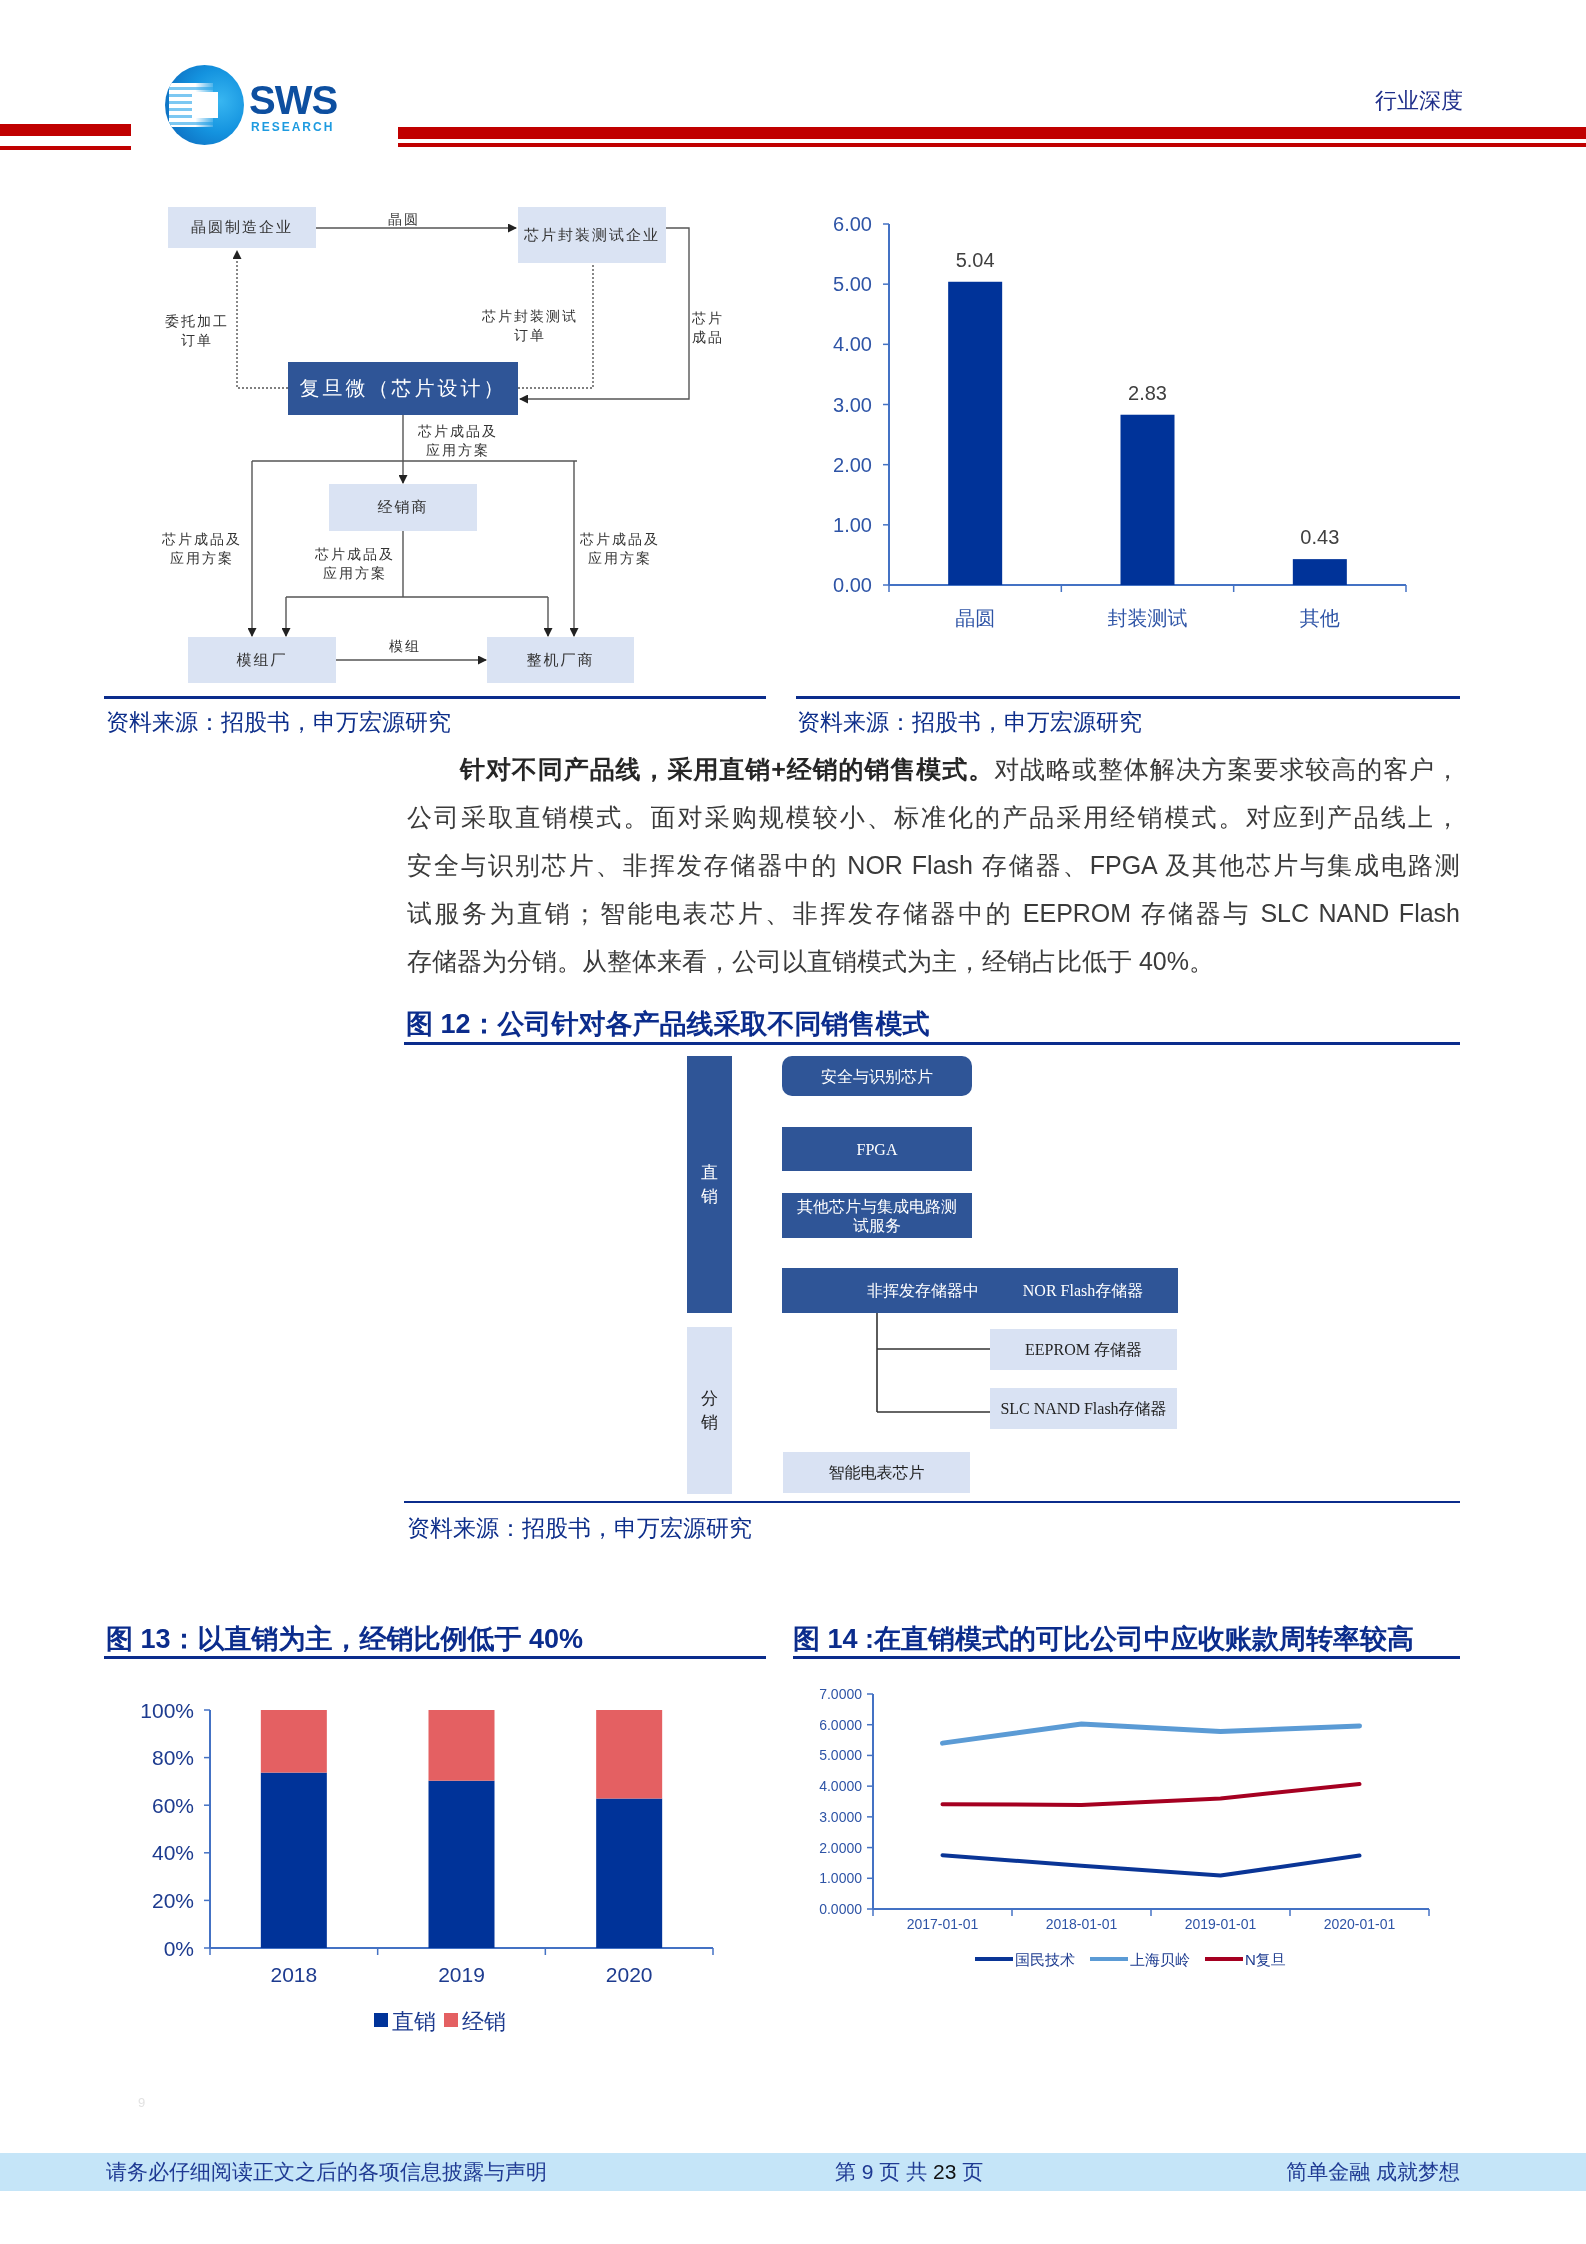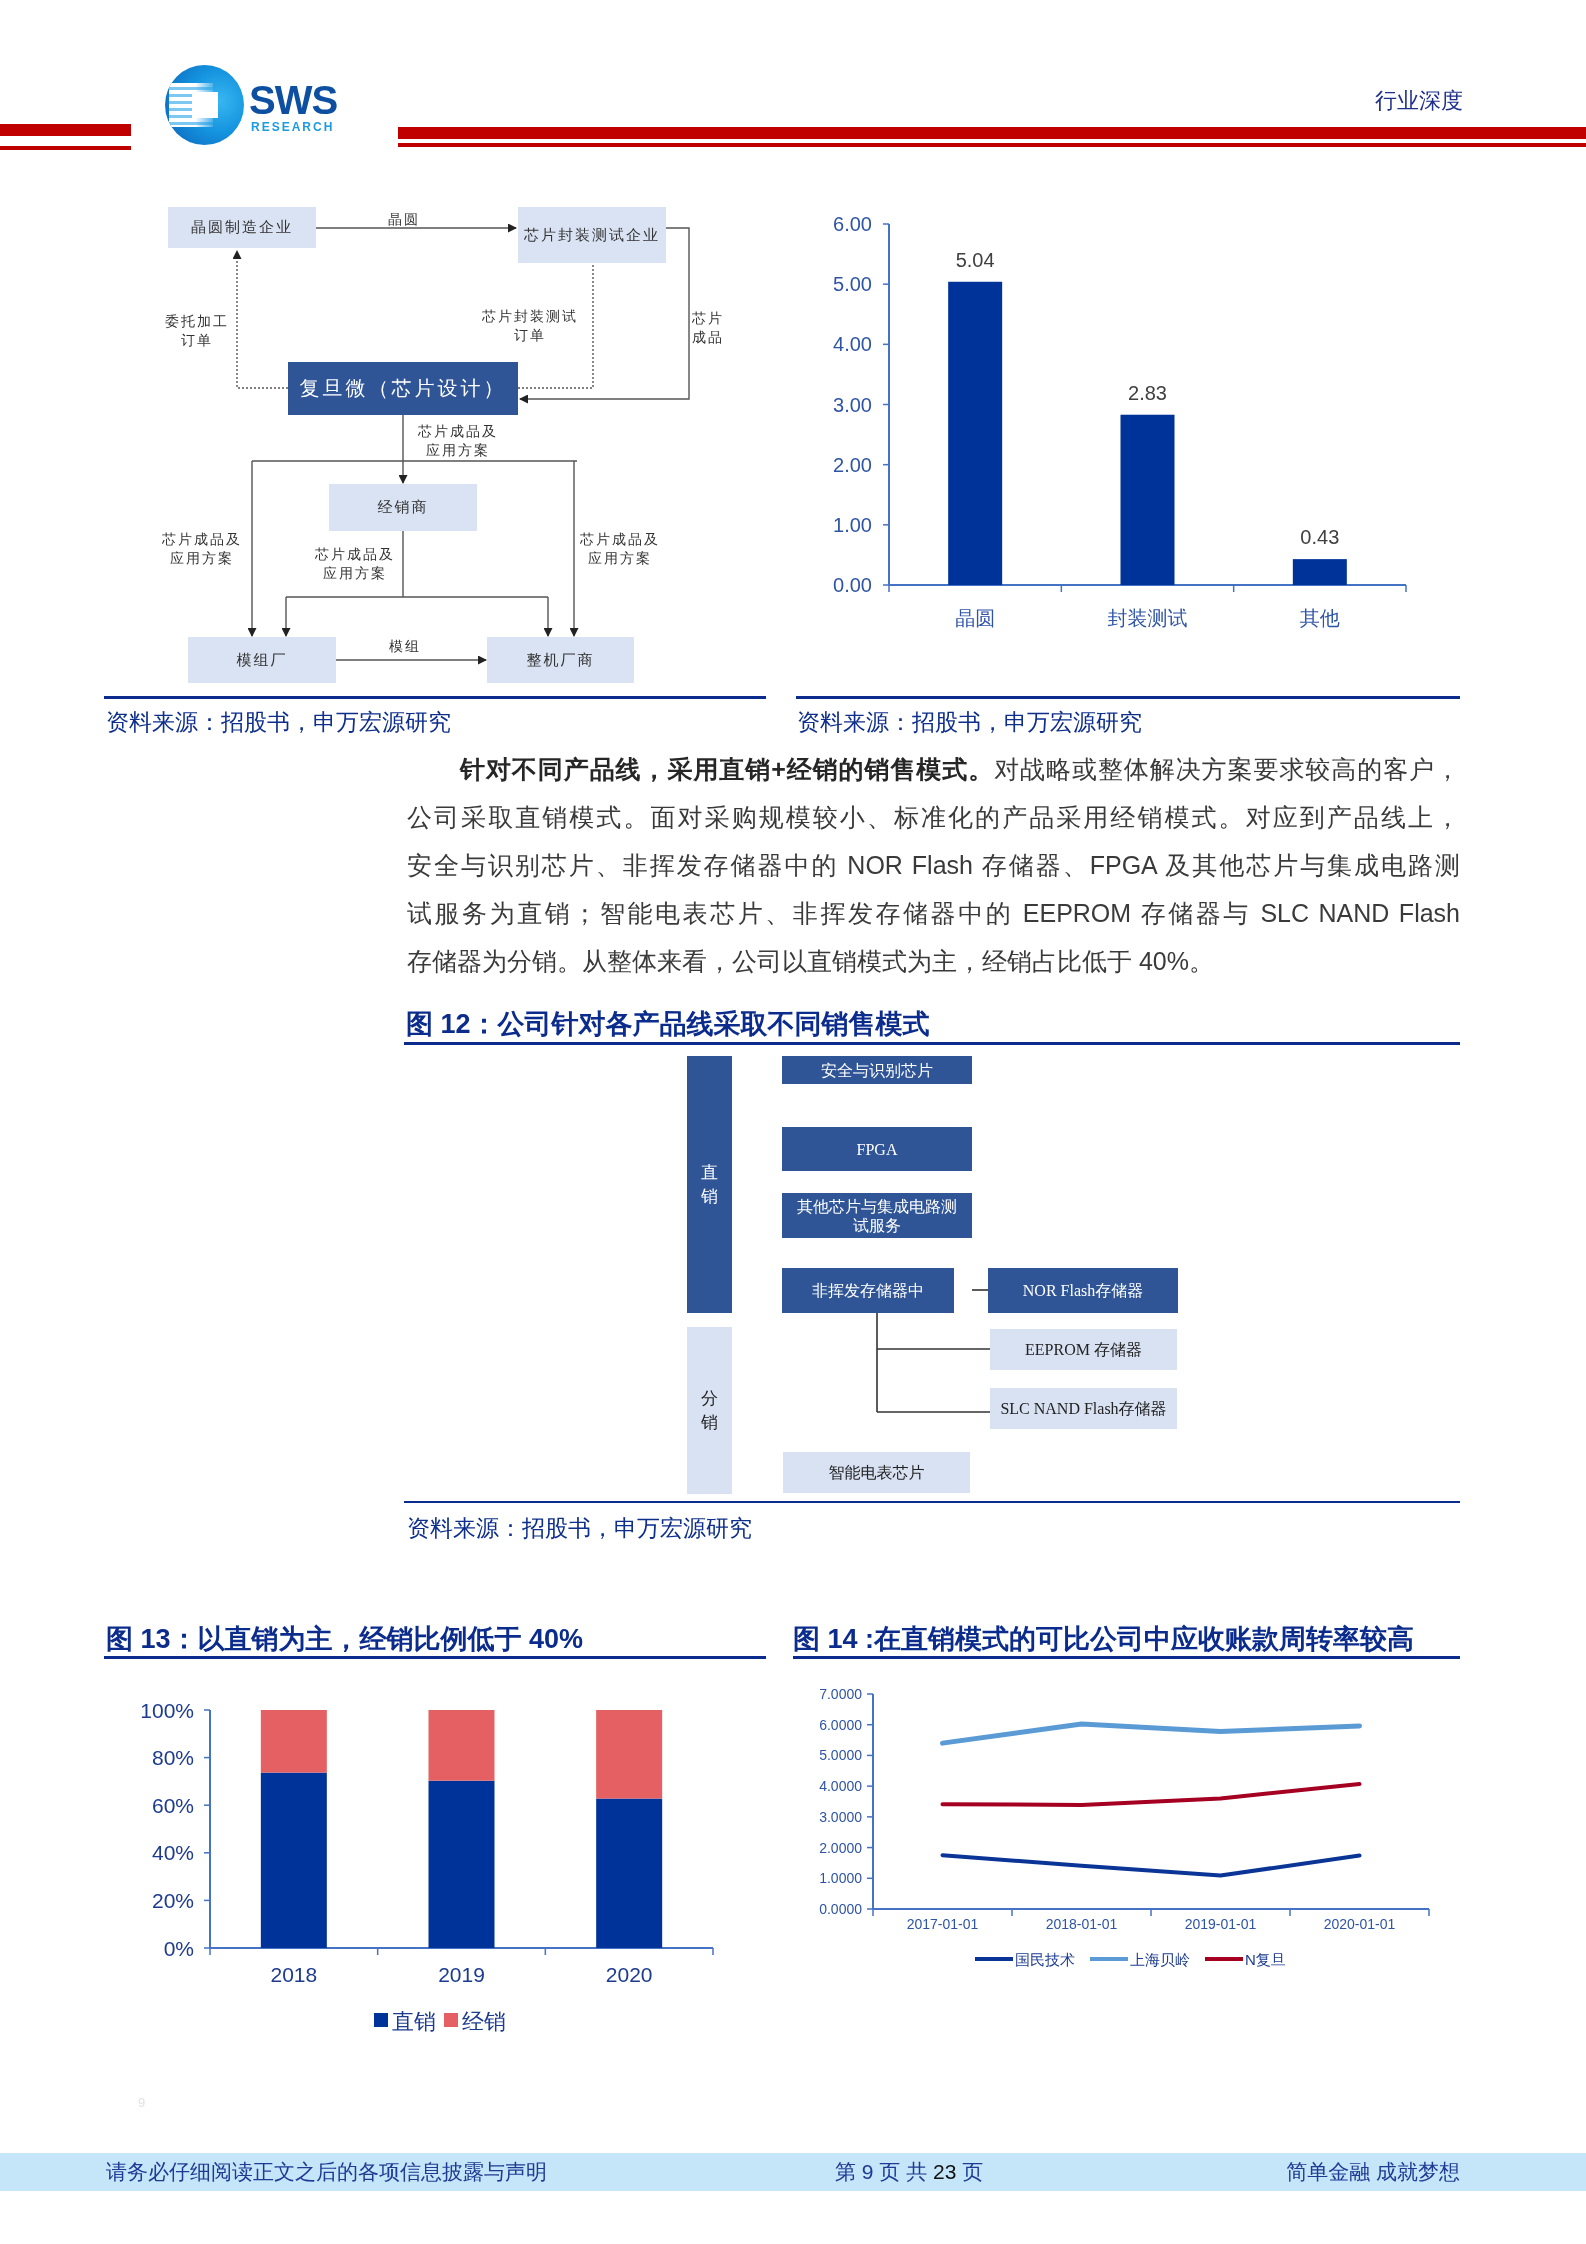--- a/index.html
+++ b/index.html
@@ -254,25 +254,25 @@
   </div>
 
   <div class="fig-title" style="left:406px;top:1008px;">图 12：公司针对各产品线采取不同销售模式</div>
   <div class="fig-rule" style="left:404px;top:1042px;width:1056px;"></div>
 
   <div class="fbox dark group" style="left:687px;top:1056px;width:45px;height:257px;">直
 销</div>
   <div class="fbox light group" style="left:687px;top:1327px;width:45px;height:167px;">分
 销</div>
 
-  <div class="fbox dark" style="left:782px;top:1056px;width:190px;height:28px;">安全与识别芯片</div>
+  <div class="fbox dark" style="left:782px;top:1056px;width:190px;height:40px;border-radius:10px;">安全与识别芯片</div>
   <div class="fbox dark" style="left:782px;top:1127px;width:190px;height:44px;">FPGA</div>
   <div class="fbox dark" style="left:782px;top:1193px;width:190px;height:45px;">其他芯片与集成电路测
 试服务</div>
-  <div class="fbox dark" style="left:782px;top:1268px;width:172px;height:45px;">非挥发存储器中</div>
+  <div class="fbox dark" style="left:782px;top:1268px;width:190px;height:45px;padding-left:46px;">非挥发存储器中</div>
   <div class="fbox dark" style="left:988px;top:1268px;width:190px;height:45px;">NOR Flash存储器</div>
   <div class="fbox light" style="left:990px;top:1329px;width:187px;height:41px;">EEPROM 存储器</div>
   <div class="fbox light" style="left:990px;top:1388px;width:187px;height:41px;">SLC NAND Flash存储器</div>
   <div class="fbox light" style="left:783px;top:1452px;width:187px;height:41px;">智能电表芯片</div>
 
   <div class="src-rule" style="left:404px;top:1501px;width:1056px;height:2px;"></div>
   <div class="src-text" style="left:407px;top:1514px;">资料来源：招股书，申万宏源研究</div>
 
   <div class="fig-title" style="left:106px;top:1623px;">图 13：以直销为主，经销比例低于 40%</div>
   <div class="fig-rule" style="left:104px;top:1656px;width:662px;"></div>

